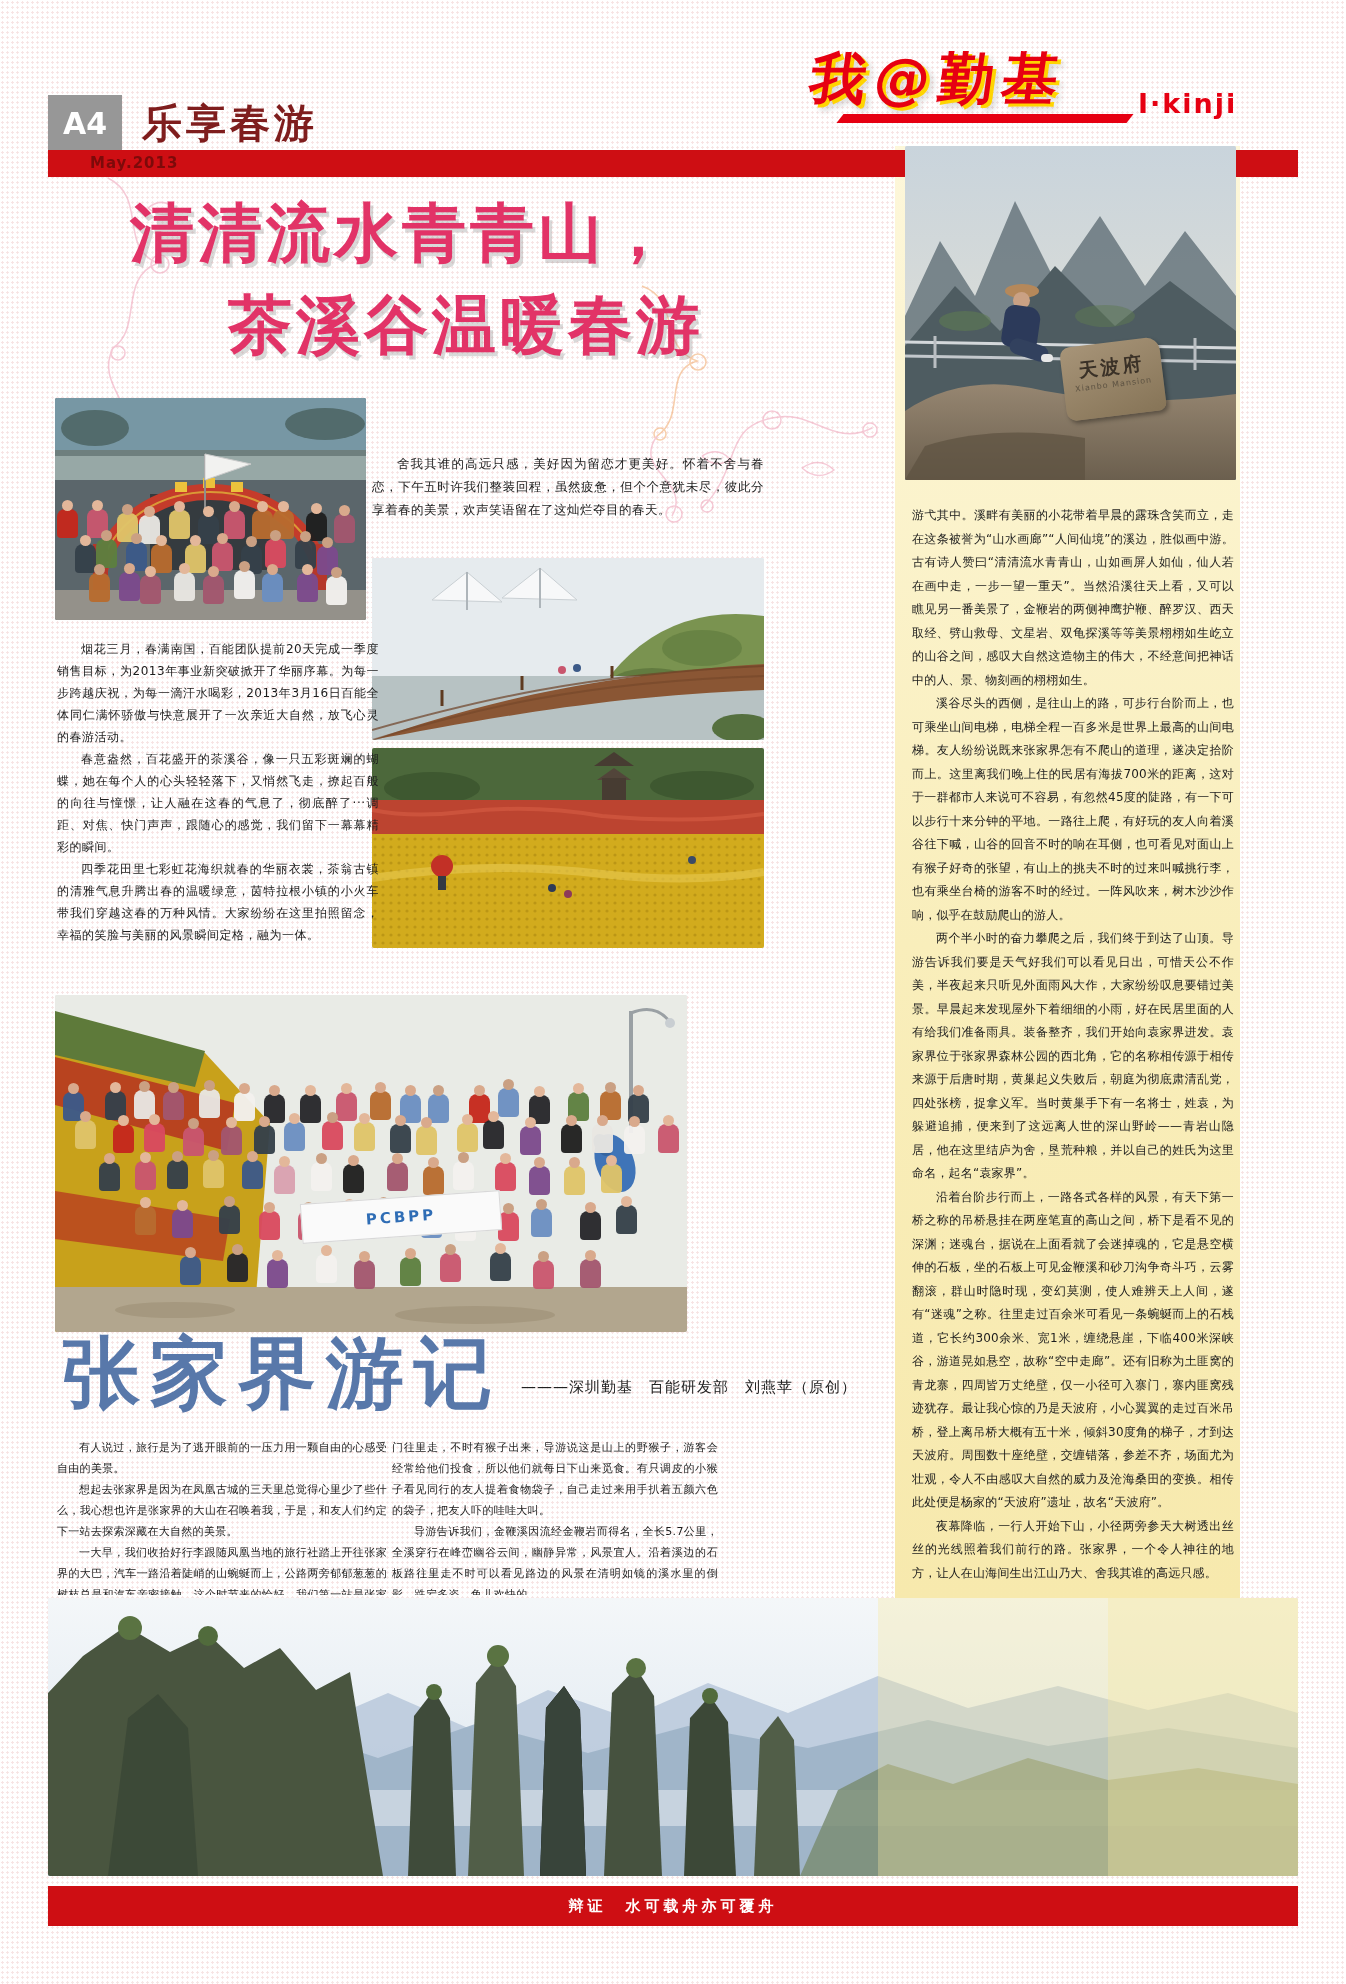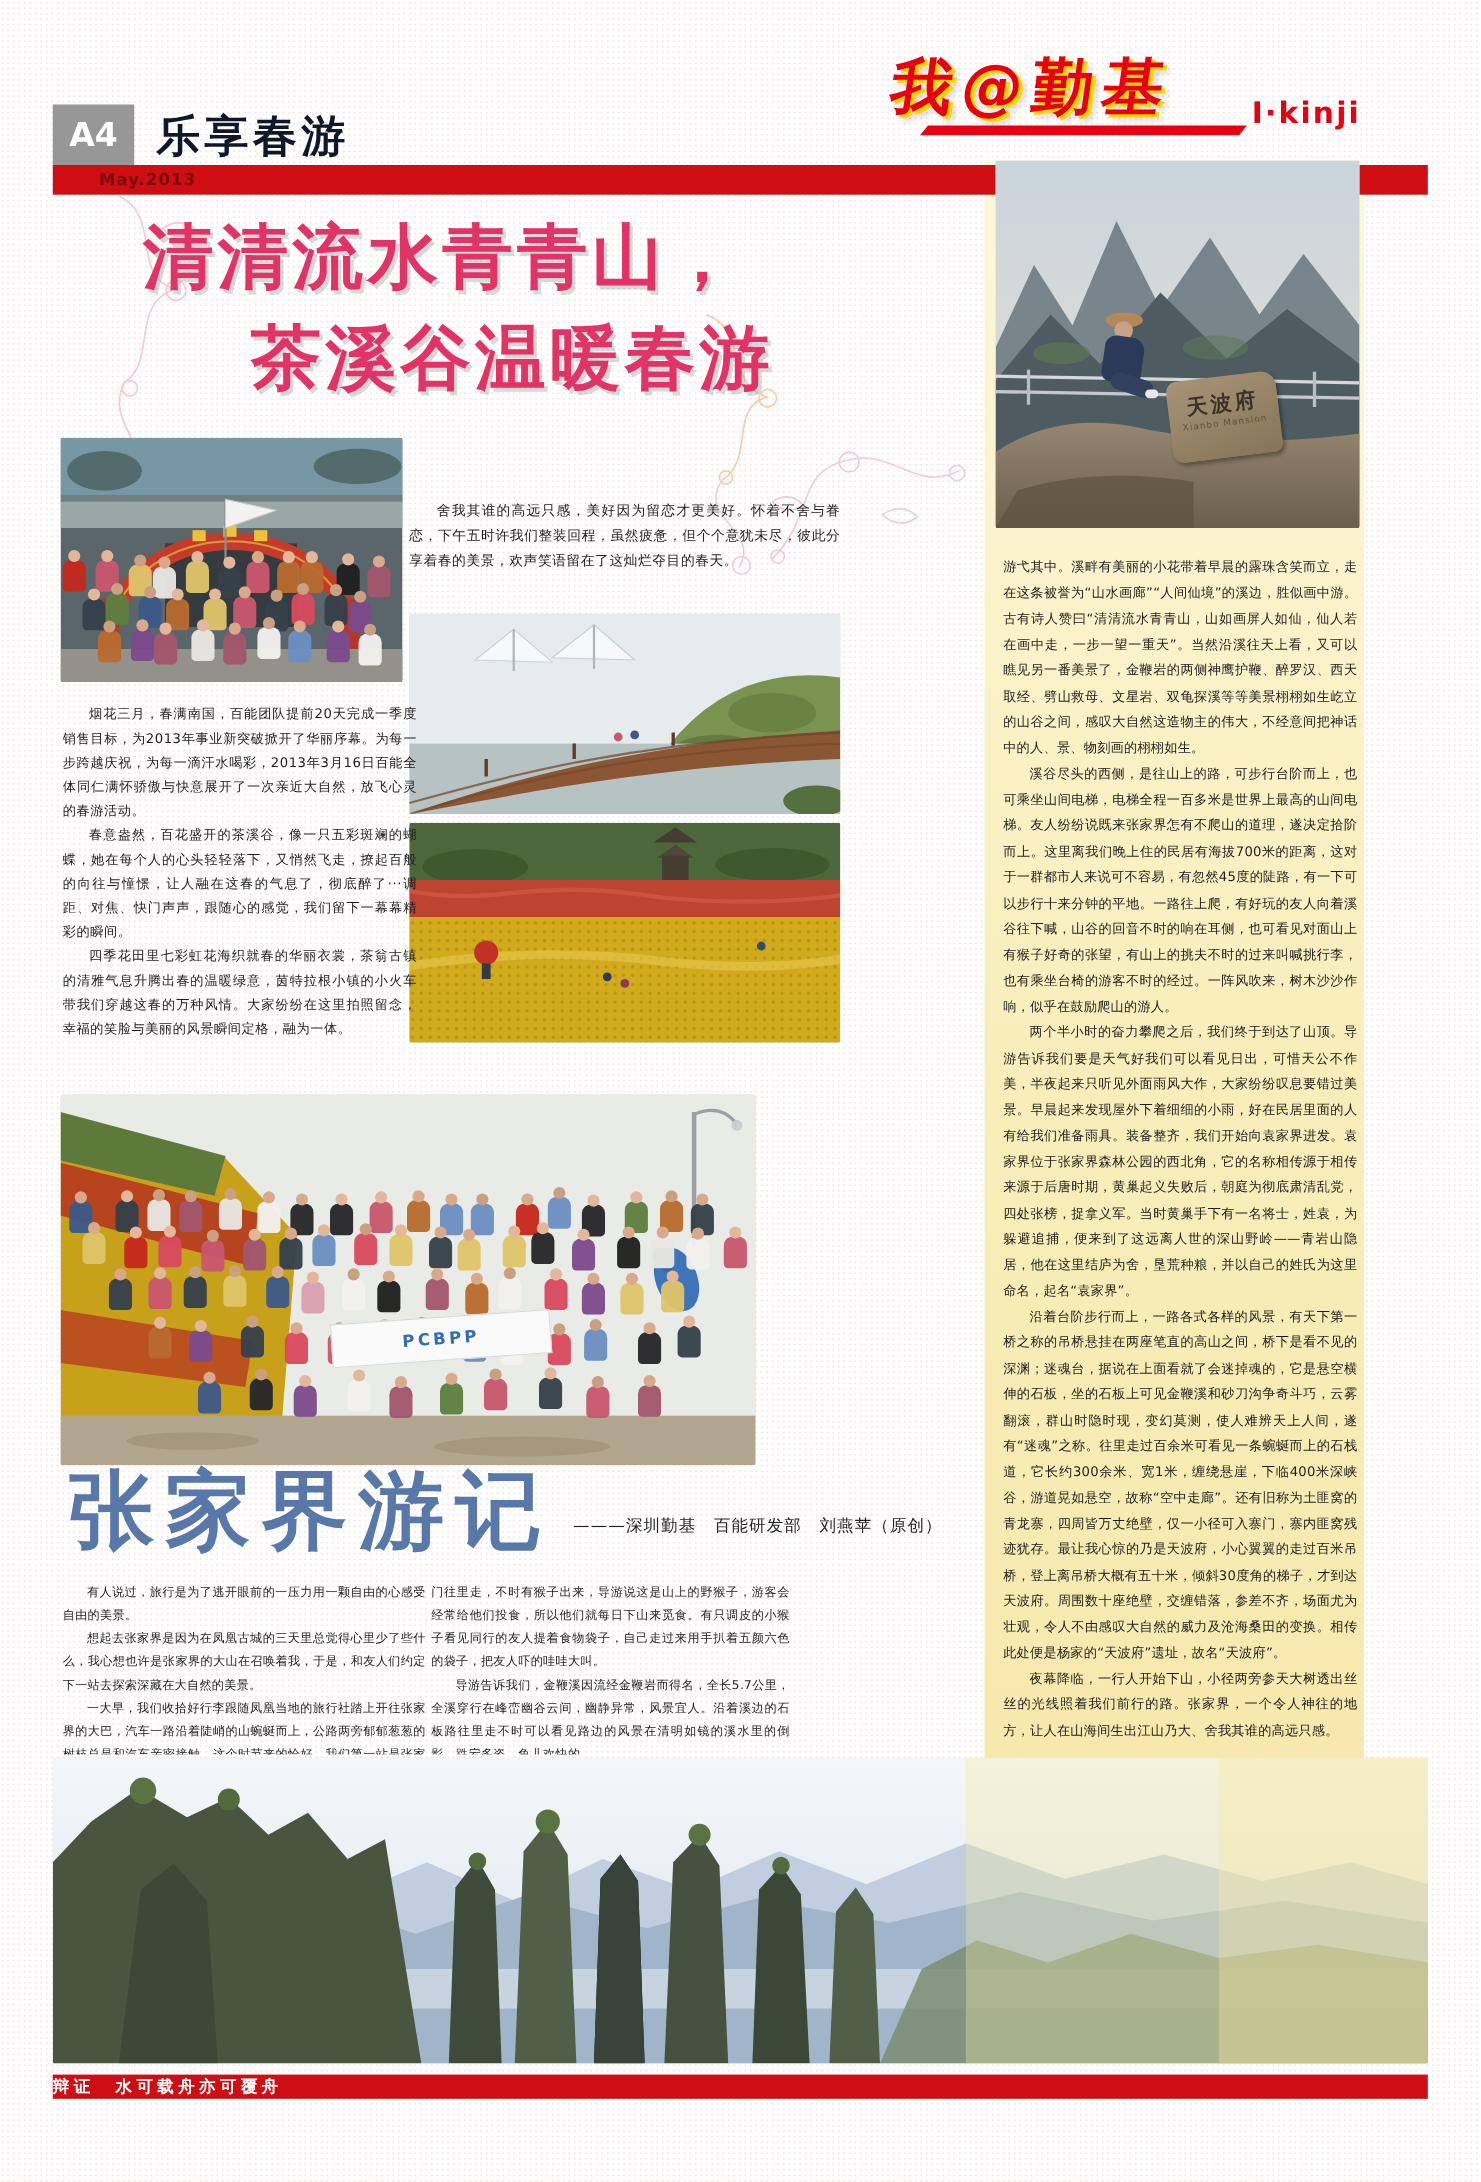--- a/index.html
+++ b/index.html
@@ -5,21 +5,21 @@
   html,body{margin:0;padding:0;background:#fff;}
   .page{position:relative;width:1346px;height:1984px;margin:0 auto;background:#fff;overflow:hidden;
         font-family:"DejaVu Sans","Liberation Sans",sans-serif;color:#1c1c1c;}
   .page::before{content:"";position:absolute;inset:0;z-index:0;
         background-image:radial-gradient(rgba(224,150,150,.25) 1px,transparent 1.3px);
         background-size:5px 5px;pointer-events:none;}
   .abs{position:absolute;}
   
   .edition-badge{left:48px;top:95px;width:74px;height:56px;background:#979797;color:#fff;
         font-size:30px;font-weight:bold;display:flex;align-items:center;justify-content:center;z-index:2;}
-  .section-title{left:142px;top:96px;margin:0;font-size:40px;font-weight:900;color:#0f172a;
+  .section-title{left:142px;top:96px;margin:0;font-size:40px;font-weight:900;color:#7f1d1d;
         letter-spacing:4px;z-index:2;}
   .masthead-logo{left:800px;top:42px;width:500px;height:90px;z-index:2;}
   .logo-main{position:absolute;left:10px;top:0;font-size:56px;font-weight:900;color:#e60012;
         transform:skewX(-8deg);letter-spacing:8px;text-shadow:4px 3px 0 #ffd400,7px 6px 6px rgba(0,0,0,.18);}
   .logo-swoosh{position:absolute;left:40px;top:72px;width:290px;height:9px;background:#e60012;
         transform:skewX(-38deg);}
   .logo-sub{position:absolute;left:338px;top:46px;font-size:27px;font-weight:800;color:#e60012;letter-spacing:2px;}
   .date-bar{left:48px;top:150px;width:1250px;height:27px;background:#ce0e13;z-index:2;}
   .date-label{margin-left:42px;line-height:27px;font-size:15px;font-weight:bold;color:#7d0a0a;letter-spacing:1px;display:inline-block;}
   
@@ -69,22 +69,22 @@
   .col-left1{left:57px;top:638px;width:322px;height:352px;font-size:12px;line-height:22px;letter-spacing:.5px;}
   .col-right{left:912px;top:504px;width:322px;height:1088px;font-size:12px;line-height:23.5px;letter-spacing:.2px;}
   .col-low{top:1437px;height:158px;font-size:11px;line-height:21px;letter-spacing:.3px;}
   .col-low-left{left:57px;width:330px;}
   .col-low-mid{left:392px;width:326px;}
   
   .a2-title{left:62px;top:1322px;margin:0;font-size:78px;font-weight:900;color:#5878aa;
         letter-spacing:10px;z-index:3;white-space:nowrap;}
   .a2-byline{left:521px;top:1378px;width:600px;font-size:15px;color:#222;z-index:3;letter-spacing:1px;}
   
-  .footer-bar{left:48px;top:1886px;width:1250px;height:22px;background:#ce0e13;z-index:2;
-        display:flex;align-items:center;justify-content:flex-start;}
+  .footer-bar{left:48px;top:1886px;width:1250px;height:40px;background:#ce0e13;z-index:2;
+        display:flex;align-items:center;justify-content:center;}
   .footer-bar span{color:#fff;font-size:15px;font-weight:bold;letter-spacing:4px;}
 </style>
 </head>
 <body>
 
 <div class="page">
 
   <div class="abs edition-badge">A4</div>
   <h1 class="abs section-title">乐享春游</h1>
   <div class="abs masthead-logo">

